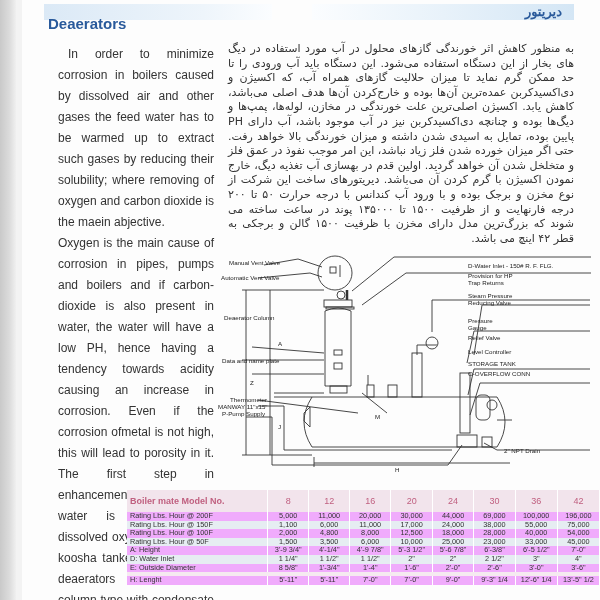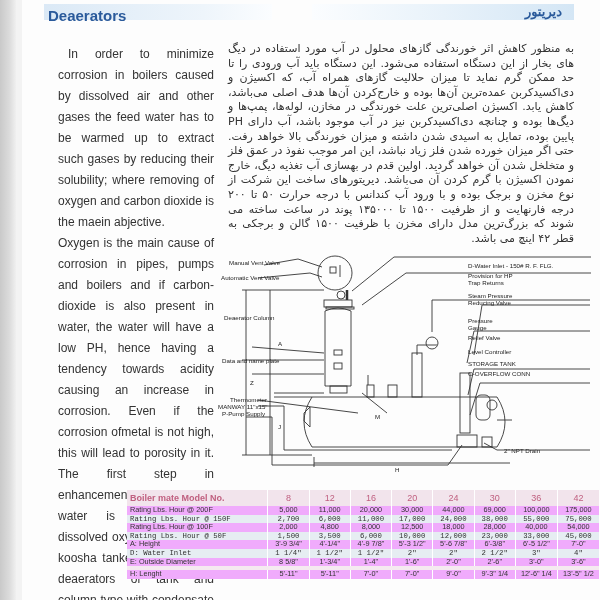--- a/index.html
+++ b/index.html
@@ -1,36 +1,36 @@
 <!DOCTYPE html>
 <html><head>
 <meta charset="utf-8">
 <style>
   html,body{margin:0;padding:0;}
   body{width:600px;height:600px;overflow:hidden;background:#fdfdfd;position:relative;font-family:"Liberation Sans",sans-serif;color:#333;}
   .margin-strip{position:absolute;left:0;top:0;width:16px;height:600px;background:linear-gradient(90deg,#c9c9c9,#dcdcdc 60%,#f0f0f0);}
   .margin-strip2{position:absolute;left:16px;top:0;width:6px;height:600px;background:#f3f3f3;}
   .header-band{position:absolute;left:44px;top:4px;width:228px;height:16px;background:linear-gradient(90deg,#dbe9f6,#eef5fb 70%,#fbfdff);}
   .header-band-r{position:absolute;left:312px;top:4px;width:262px;height:16px;background:linear-gradient(90deg,#fbfdff,#e8f2fa 50%,#d4e6f5);}
-  .title-en{position:absolute;left:48px;top:8px;font-size:15px;font-weight:bold;color:#2a5a9b;line-height:16px;}
+  .title-en{position:absolute;left:48px;top:16px;font-size:15px;font-weight:bold;color:#2a5a9b;line-height:16px;}
   .title-fa{position:absolute;right:38px;top:4px;font-size:13px;font-weight:bold;color:#2a5a9b;line-height:16px;direction:rtl;}
   .en-text{position:absolute;left:58px;top:44px;width:156px;font-size:12px;line-height:21px;color:#333;text-align:justify;}
   .en-text p{margin:0;}
   .en-text p.ind{text-indent:10px;}
   .fa-text{position:absolute;left:228px;top:42px;width:346px;font-size:11px;line-height:14.6px;color:#333;direction:rtl;text-align:justify;font-family:"DejaVu Sans",sans-serif;}
   .diagram{position:absolute;left:212px;top:245px;width:380px;height:235px;}
   .lbl{position:absolute;font-size:6.2px;color:#222;white-space:nowrap;line-height:7px;}
   .spec-table{position:absolute;left:127px;top:490px;border-collapse:collapse;font-size:7.3px;}
   .spec-table td{padding:0 3px;height:8.6px;line-height:8.6px;text-align:center;white-space:nowrap;border-right:1px solid #fff;}
   .spec-table td.lab{text-align:left;width:142px;}
   .spec-table td.num{width:36px;}
-  .spec-table tr.hdr td{background:#f2e4ec;color:#c06080;font-size:9px;font-weight:bold;height:16px;line-height:12px;}
+  .spec-table tr.hdr td{background:#f2e4ec;color:#c06080;font-size:9px;font-weight:bold;height:22px;line-height:12px;}
   .spec-table tr.hdr td.num{font-weight:normal;font-size:9px;}
   .spec-table tr.a td{background:#f0abfc;}
-  .spec-table tr.b td{background:#e6edf2;font-family:Liberation Mono, monospace;}
+  .spec-table tr.b td{background:#e6edf2;}
   .spec-table tr.sec td{background:#f2e4ec;color:#c06080;font-weight:bold;font-size:8.5px;height:13px;line-height:13px;}
   .spec-table tr.sp td{background:#f5eaf0;height:4px;line-height:4px;}
 </style>
 </head>
 <body>
 
 <div class="margin-strip"></div>
 <div class="margin-strip2"></div>
 
 <div class="header-band"></div>
@@ -150,25 +150,25 @@
   </tr>
   <tr class="a">
     <td class="lab">Rating Lbs. Hour @ 200F</td>
     <td>5,000</td>
     <td>11,000</td>
     <td>20,000</td>
     <td>30,000</td>
     <td>44,000</td>
     <td>69,000</td>
     <td>100,000</td>
-    <td>175,000</td>
+    <td>196,000</td>
   </tr>
   <tr class="b">
     <td class="lab">Rating Lbs. Hour @ 150F</td>
-    <td>2,700</td>
+    <td>1,100</td>
     <td>6,000</td>
     <td>11,000</td>
     <td>17,000</td>
     <td>24,000</td>
     <td>38,000</td>
     <td>55,000</td>
     <td>75,000</td>
   </tr>
   <tr class="a">
     <td class="lab">Rating Lbs. Hour @ 100F</td>
@@ -180,21 +180,21 @@
     <td>28,000</td>
     <td>40,000</td>
     <td>54,000</td>
   </tr>
   <tr class="b">
     <td class="lab">Rating Lbs. Hour @ 50F</td>
     <td>1,500</td>
     <td>3,500</td>
     <td>6,000</td>
     <td>10,000</td>
-    <td>12,000</td>
+    <td>25,000</td>
     <td>23,000</td>
     <td>33,000</td>
     <td>45,000</td>
   </tr>
   <tr class="a">
     <td class="lab">A: Height</td>
     <td>3'-9 3/4"</td>
     <td>4'-1/4"</td>
     <td>4'-9 7/8"</td>
     <td>5'-3 1/2"</td>

